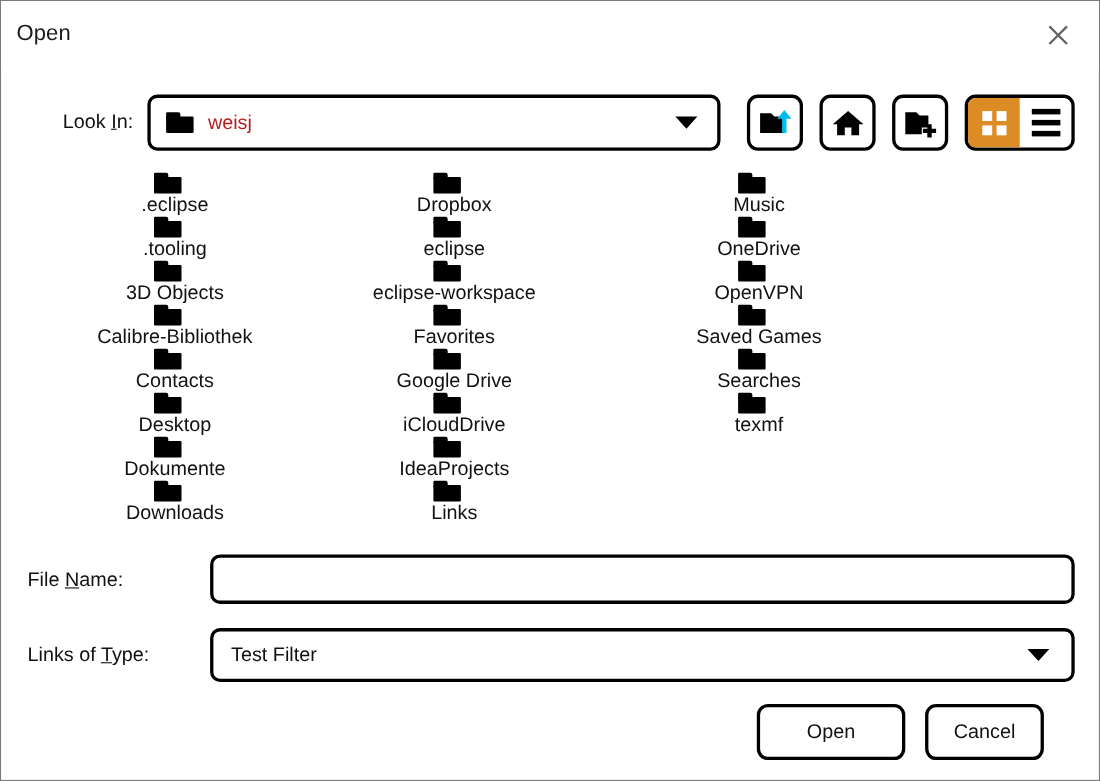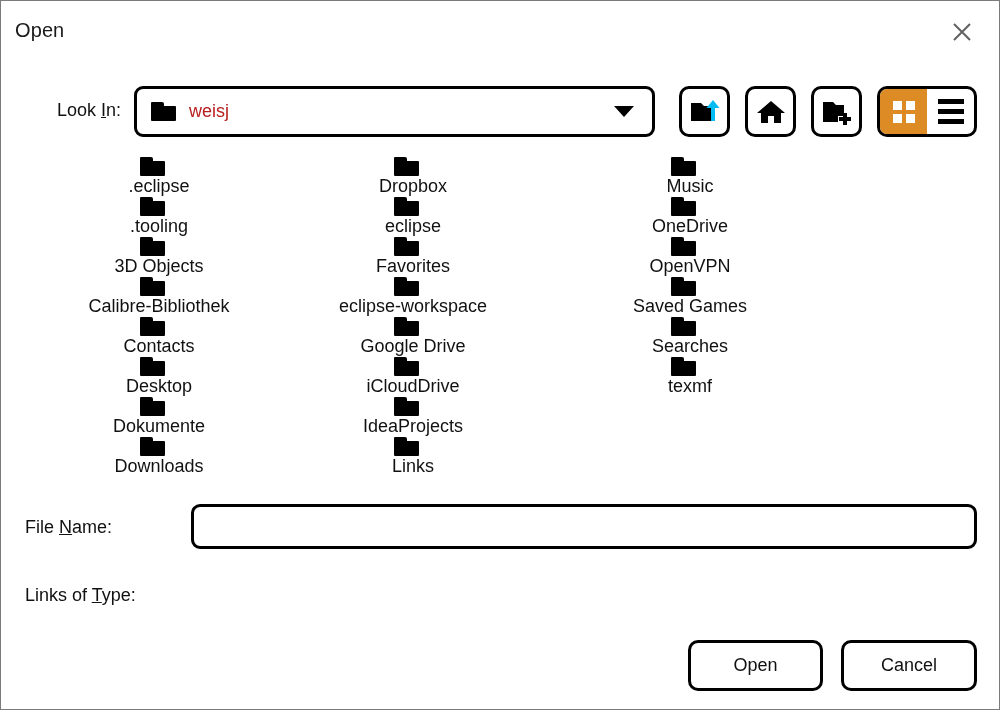--- a/index.html
+++ b/index.html
@@ -234,21 +234,21 @@
     box-sizing: border-box;
     background: #fff;
     border: 3px solid #000;
     border-radius: 10px;
     font-family: "Liberation Sans", sans-serif;
     font-size: 18px;
     color: #111;
     cursor: pointer;
   }
   #btn-open   { left: 687px; width: 135px; }
-  #btn-cancel { left: 840px; width: 136px; }
+  #btn-cancel { left: 840px; width: 108px; }
 </style>
 </head>
 <body>
 
 <div id="dialog">
 
   <div class="titlebar">
     <div class="title-text">Open</div>
     <div class="close-btn">
       <svg width="22" height="22" viewBox="0 0 22 22" aria-hidden="true">
@@ -378,28 +378,28 @@
             <span class="f-tab"></span>
             <span class="f-body"></span>
           </span>
           <span class="fl-label">eclipse</span>
         </div>
         <div class="fl-item">
           <span class="folder-ico">
             <span class="f-tab"></span>
             <span class="f-body"></span>
           </span>
+          <span class="fl-label">eclipse-workspace</span>
+        </div>
+        <div class="fl-item">
+          <span class="folder-ico">
+            <span class="f-tab"></span>
+            <span class="f-body"></span>
+          </span>
           <span class="fl-label">Favorites</span>
-        </div>
-        <div class="fl-item">
-          <span class="folder-ico">
-            <span class="f-tab"></span>
-            <span class="f-body"></span>
-          </span>
-          <span class="fl-label">eclipse-workspace</span>
         </div>
         <div class="fl-item">
           <span class="folder-ico">
             <span class="f-tab"></span>
             <span class="f-body"></span>
           </span>
           <span class="fl-label">Google Drive</span>
         </div>
         <div class="fl-item">
           <span class="folder-ico">
@@ -466,17 +466,21 @@
           </span>
           <span class="fl-label">texmf</span>
         </div>
       </div>
   </div>
 
   <div class="field-label" id="lbl-filename"><span>File </span><u>N</u><span>ame:</span></div>
   <input class="text-input" id="file-name-input" type="text" placeholder="" style="">
 
   <div class="field-label" id="lbl-filetype"><span>Links of </span><u>T</u><span>ype:</span></div>
+  <div class="combo-filetype">
+    <span class="combo-text">Test Filter</span>
+    <span class="caret"></span>
+  </div>
 
   <button class="action-btn" id="btn-open">Open</button>
   <button class="action-btn" id="btn-cancel">Cancel</button>
 
 </div>
 
 </body></html>

